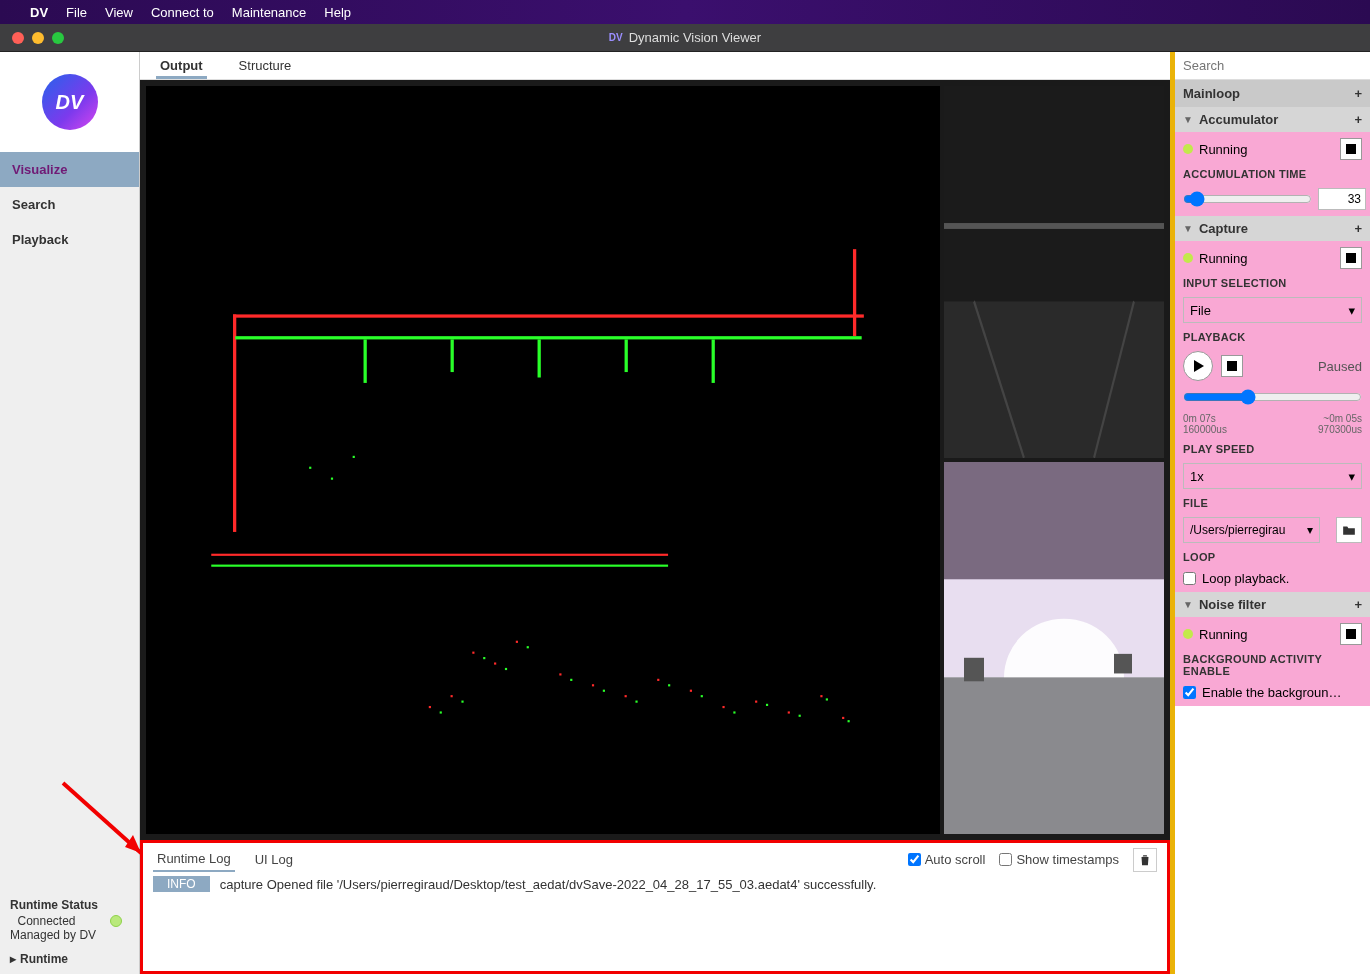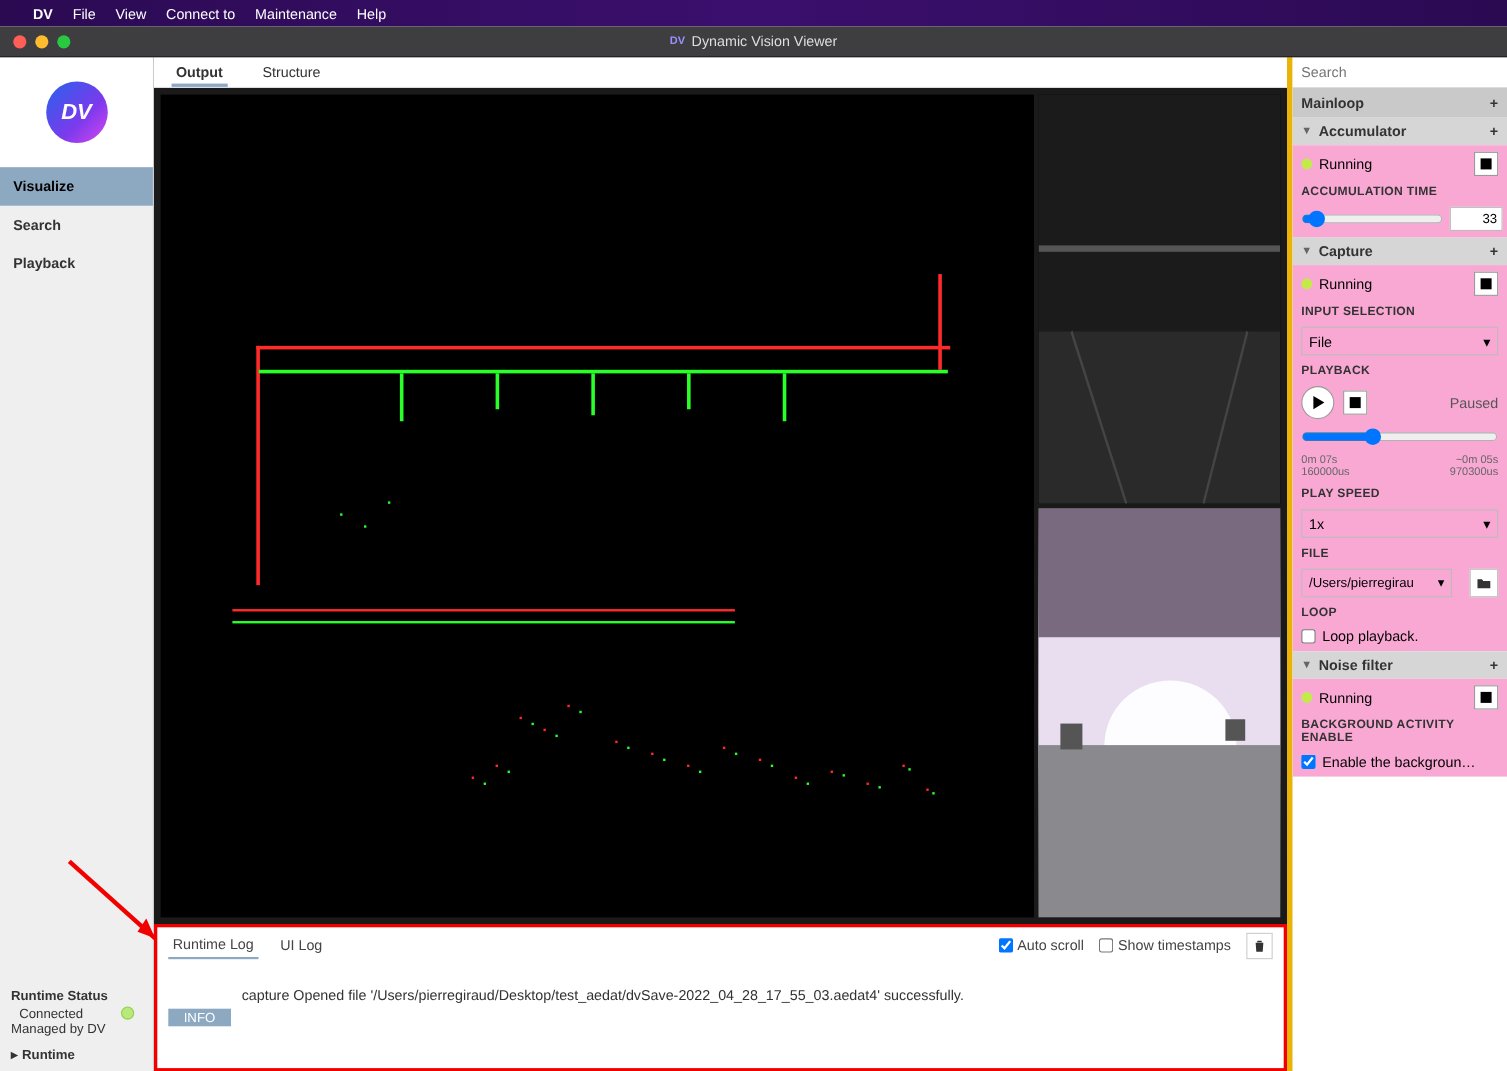--- a/index.html
+++ b/index.html
@@ -15,21 +15,21 @@
 .tl-red { background: #ff5f57; } .tl-yellow { background: #febc2e; } .tl-green { background: #28c840; }
 .win-title { position: absolute; left: 50%; transform: translateX(-50%); color: #ddd; font-size: 13px; display: flex; align-items: center; gap: 6px; }
 .win-title .dv-small { color: #9b8fff; font-size: 10px; font-weight: bold; }
 
 .workspace { display: flex; height: calc(100% - 24px - 28px); }
 
 .left-sidebar { width: 140px; background: #efefef; border-right: 1px solid #ccc; display: flex; flex-direction: column; }
 .logo-area { height: 100px; display: flex; align-items: center; justify-content: center; background: #fff; }
 .logo { width: 56px; height: 56px; border-radius: 50%; background: linear-gradient(135deg, #2563eb 0%, #7c3aed 60%, #d946ef 100%); display: flex; align-items: center; justify-content: center; color: #fff; font-weight: bold; font-size: 20px; font-style: italic; }
 .side-item { padding: 10px 12px; font-size: 13px; font-weight: 600; color: #333; cursor: pointer; }
-.side-item.active { background: #8da9c2; color: #000000; }
+.side-item.active { background: #8da9c2; color: #701a75; }
 
 .left-bottom { margin-top: auto; padding: 8px 10px; font-size: 12px; color: #333; }
 .left-bottom .rs-title { font-weight: 700; margin-bottom: 2px; }
 .status-row { display: flex; align-items: center; justify-content: center; gap: 34px; }
 .status-ok { width:12px; height:12px; border-radius:50%; background:#b9e97b; border:1px solid #8fd24a; }
 .runtime-toggle { margin-top: 10px; display:flex; align-items:center; gap:4px; font-weight:600; cursor:pointer; }
 
 .main-col { flex: 1; display: flex; flex-direction: column; background: #fff; }
 .top-tabs { height: 28px; display:flex; border-bottom:1px solid #ddd; padding-left:16px; gap:28px; }
 .top-tab { font-size:13px; padding:6px 4px 4px 4px; color:#333; cursor:pointer; }
@@ -51,21 +51,21 @@
 
 .log-area { border:3px solid #f20000; position:relative; height:134px; background:#fff; display:flex; flex-direction:column; }
 .arrow { position:absolute; left:-90px; top:-70px; width:100px; height:90px; pointer-events:none; }
 .log-tabs { display:flex; align-items:center; padding:4px 10px 0 10px; gap:16px; font-size:13px; color:#444; }
 .log-tab { padding:4px 4px; cursor:pointer; }
 .log-tab.active { border-bottom:2px solid #8da9c2; }
 .log-controls { margin-left:auto; display:flex; align-items:center; gap:14px; font-size:13px; color:#444;padding-left:12px; }
 .log-controls label { display:flex; align-items:center; gap:4px; }
 .trash { width:24px; height:24px; border:1px solid #ccc; display:flex; align-items:center; justify-content:center; cursor:pointer; }
 .log-line { display:flex; align-items:center; gap:10px; padding:4px 10px; font-size:13px; color:#333; }
-.log-badge { background:#8da9c2; color:#fff; padding:1px 14px; font-size:12px;margin-top:41px; }
+.log-badge { background:#8da9c2; color:#fff; padding:1px 14px; font-size:12px; }
 
 .right-panel { width:200px; background:#fff; border-left:5px solid #eab308; display:flex; flex-direction:column; font-size:13px; overflow-y:auto; }
 .search-box { height:28px; border-bottom:1px solid #ddd; }
 .search-box input { width:100%; height:100%; border:none; padding:0 8px; font-size:13px; outline:none; color:#555; }
 .panel-header { background:#c9c9c9; padding:6px 8px; font-weight:700; display:flex; align-items:center; justify-content:space-between; color:#333; }
 .panel-subheader { background:#d6d6d6; padding:5px 8px; font-weight:700; display:flex; align-items:center; gap:6px; color:#333; }
 .panel-subheader .plus { margin-left:auto; font-weight:700; }
 .disclosure { font-size:10px; color:#666; }
 .panel-body { padding:6px 8px; display:flex; flex-direction:column; gap:8px; background:#f9a8d4; }
 .status-line { display:flex; align-items:center; gap:6px; }

